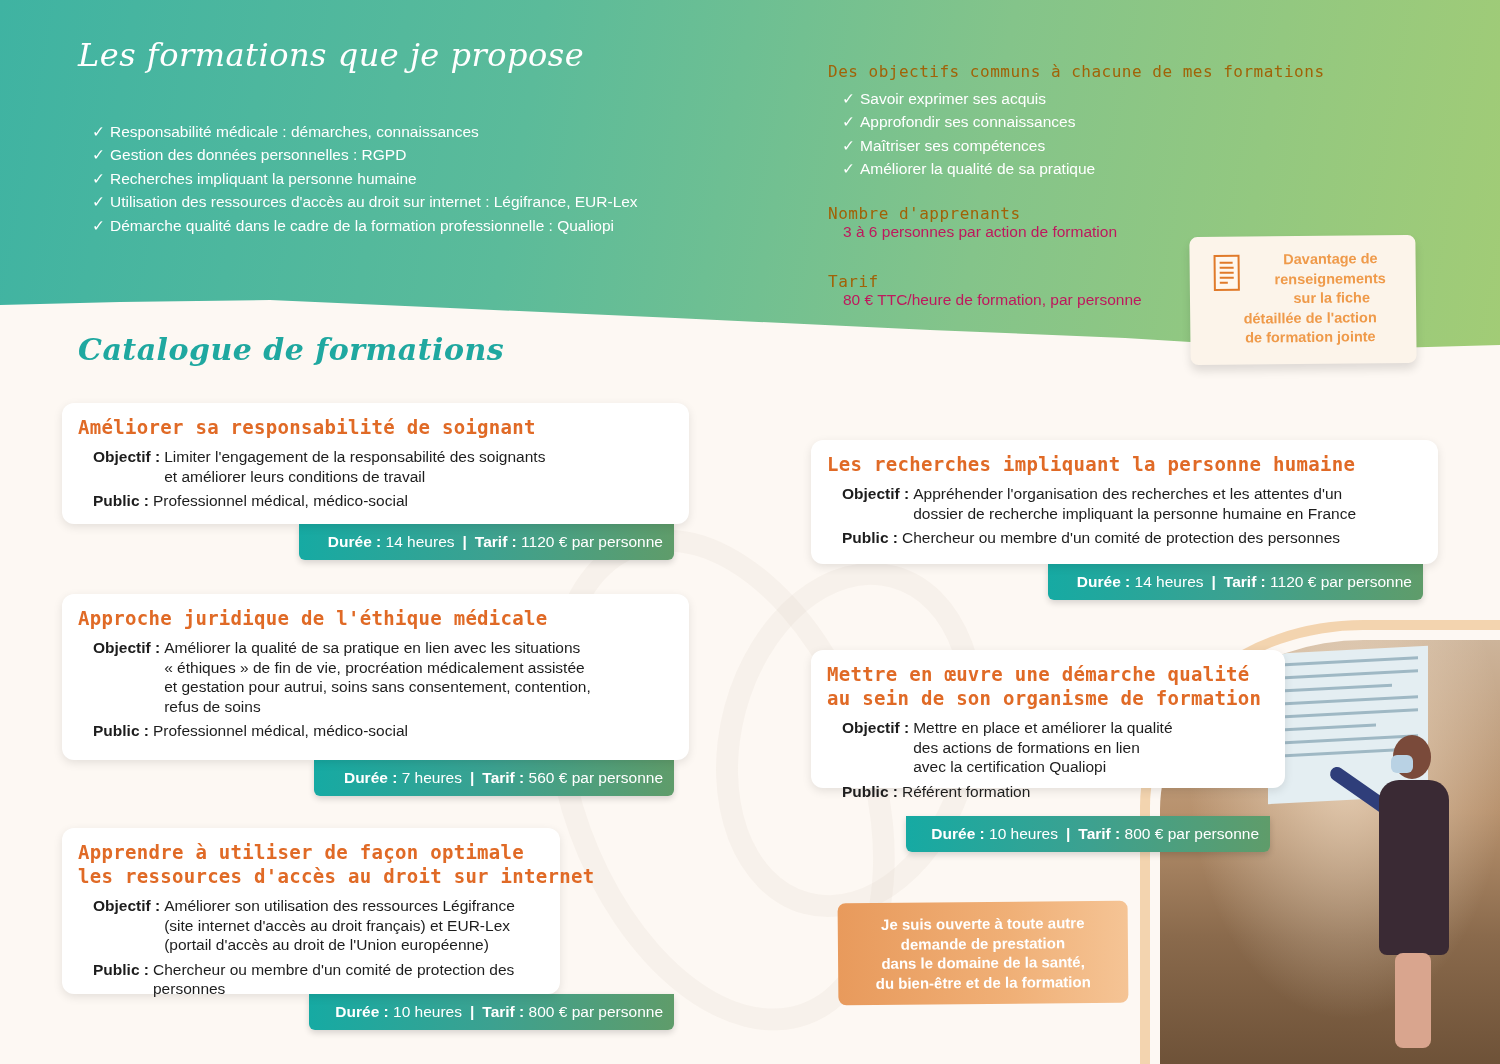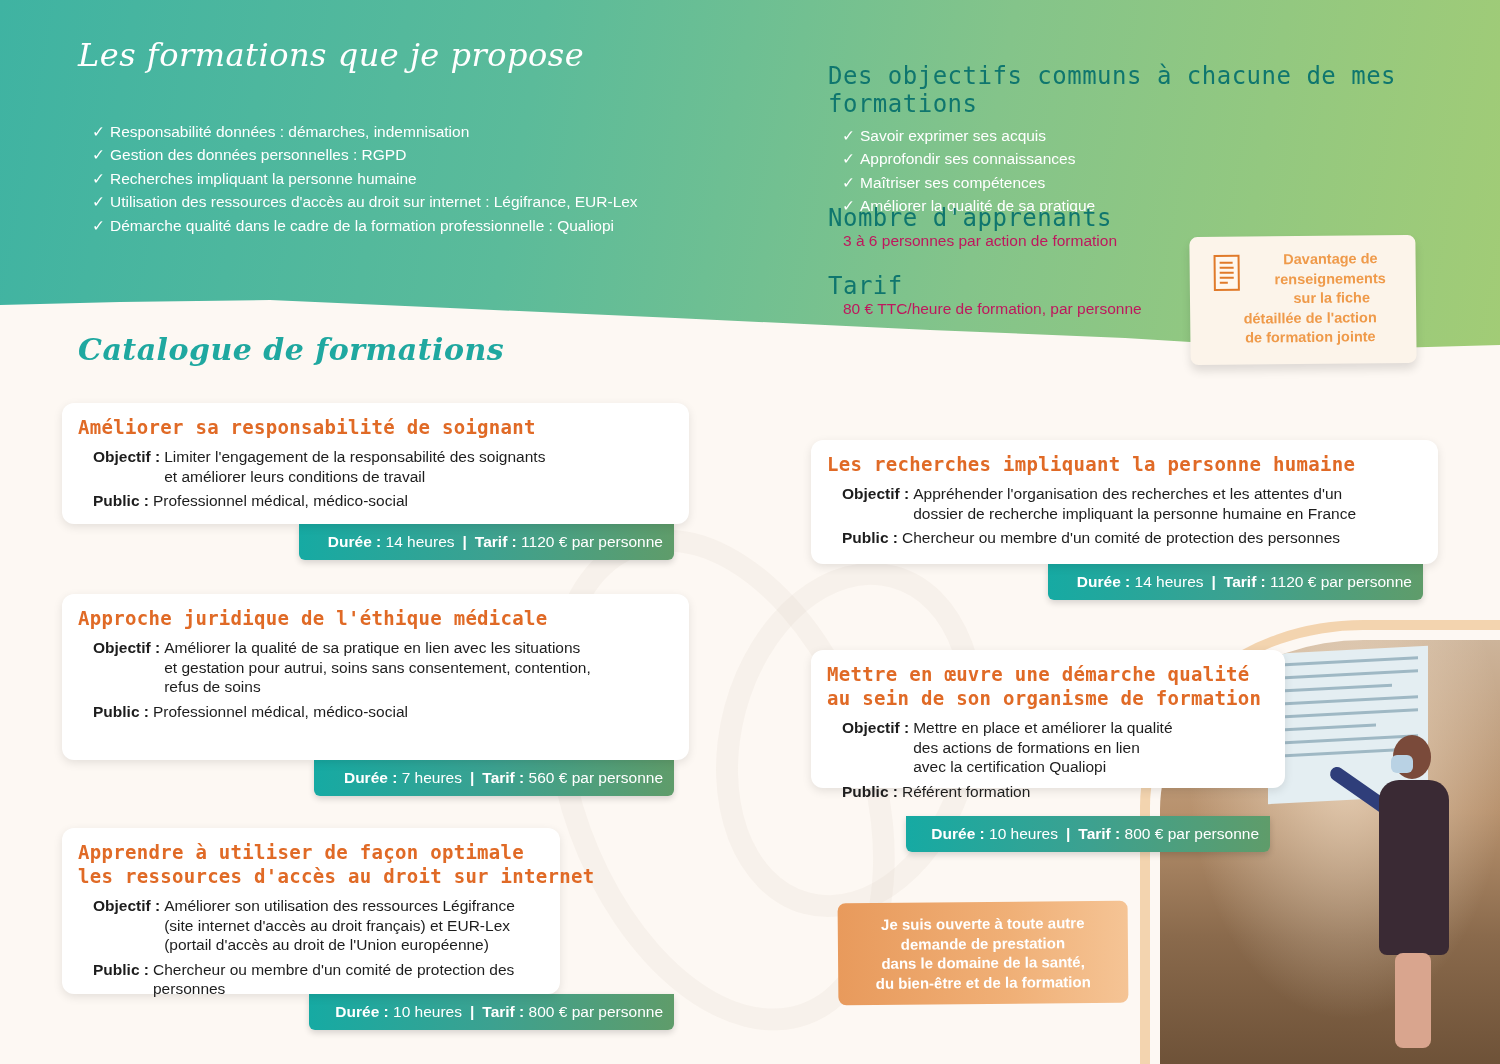--- a/index.html
+++ b/index.html
@@ -19,21 +19,21 @@
   .swirl {
     position: absolute; border: 22px solid rgba(220,205,190,0.16); border-radius: 50%;
   }
   .page-title {
     position: absolute; left: 78px; top: 36px;
     font-family: "DejaVu Serif", serif; font-style: italic; font-weight: normal;
     font-size: 32px; color: #ffffff; letter-spacing: 0.5px;
   }
   .sub-head {
     font-family: "DejaVu Sans Mono", monospace; font-weight: normal;
-    font-size: 24px; color: #0f766e; letter-spacing: 0.5px;
+    font-size: 16px; color: #a16207; letter-spacing: 0.5px;
   }
   .expertise { position: absolute; left: 78px; top: 112px; }
   .check-list { list-style: none; margin-top: 8px; padding-left: 14px; }
   .check-list li {
     font-family: "Liberation Sans", sans-serif; font-size: 15.5px; color: #ffffff;
     line-height: 23.4px; white-space: nowrap;
   }
   .check-list li .chk { margin-right: 5px; }
   .objectives { position: absolute; left: 828px; top: 62px; }
   .objectives .check-list { margin-top: 6px; }
@@ -144,21 +144,21 @@
 <body>
 
 <div class="top-band"></div>
 <div class="swirl" style="left:560px; top:520px; width:320px; height:520px; transform:rotate(-20deg);"></div>
 <div class="swirl" style="left:720px; top:560px; width:260px; height:360px; transform:rotate(15deg);"></div>
 
 <h1 class="page-title">Les formations que je propose</h1>
 
 <section class="expertise">
   <ul class="check-list">
-    <li><span class="chk">✓</span><span>Responsabilité données : démarches, indemnisation</span></li>
+    <li><span class="chk">✓</span><span>Responsabilité médicale : démarches, connaissances</span></li>
     <li><span class="chk">✓</span><span>Gestion des données personnelles : RGPD</span></li>
     <li><span class="chk">✓</span><span>Recherches impliquant la personne humaine</span></li>
     <li><span class="chk">✓</span><span>Utilisation des ressources d'accès au droit sur internet : Légifrance, EUR-Lex</span></li>
     <li><span class="chk">✓</span><span>Démarche qualité dans le cadre de la formation professionnelle : Qualiopi</span></li>
   </ul>
 </section>
 
 <section class="objectives">
   <h2 class="sub-head">Des objectifs communs à chacune de mes formations</h2>
   <ul class="check-list">
@@ -220,20 +220,21 @@
   </div>
 </article>
 
 <article class="course" style="left:62px; top:594px; width:627px;">
   <div class="card" style="height:166px;">
     <h3 class="c-title"><span>Approche juridique de l'éthique médicale</span></h3>
     <div class="row obj">
       <span class="lbl">Objectif :</span>
       <span class="val">
           <span>Améliorer la qualité de sa pratique en lien avec les situations</span>
+          <span>« éthiques » de fin de vie, procréation médicalement assistée</span>
           <span>et gestation pour autrui, soins sans consentement, contention,</span>
           <span>refus de soins</span>
         </span>
     </div>
     <div class="row pub">
       <span class="lbl">Public :</span>
       <span class="val">Professionnel médical, médico-social</span>
     </div>
   </div>
   <div class="badge" style="left:252px; top:166px; width:360px;">

